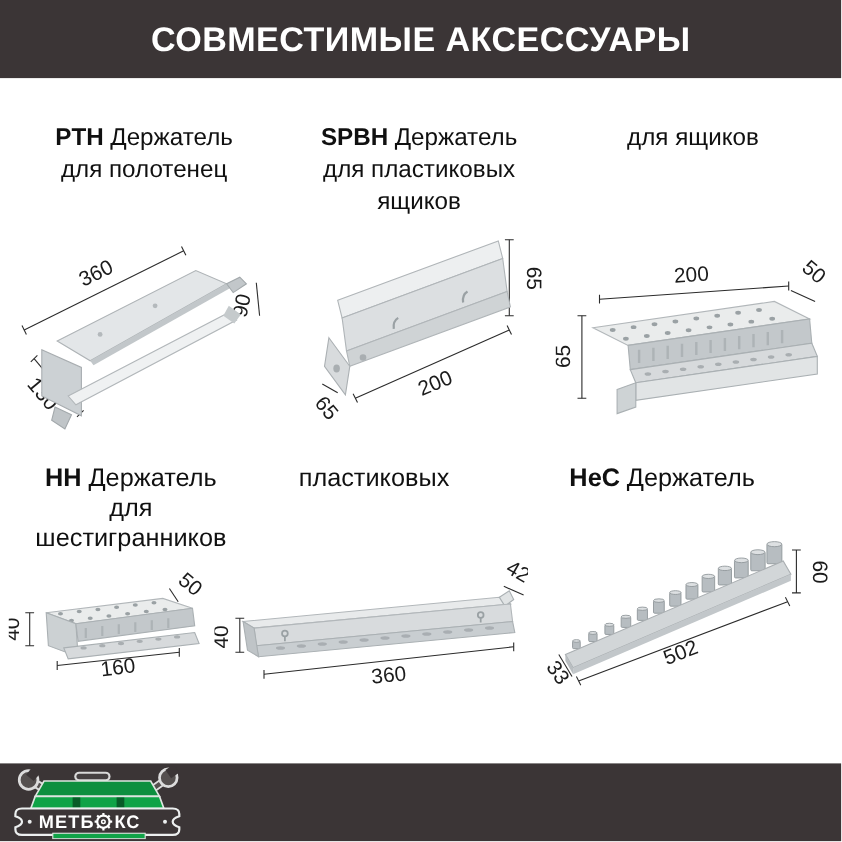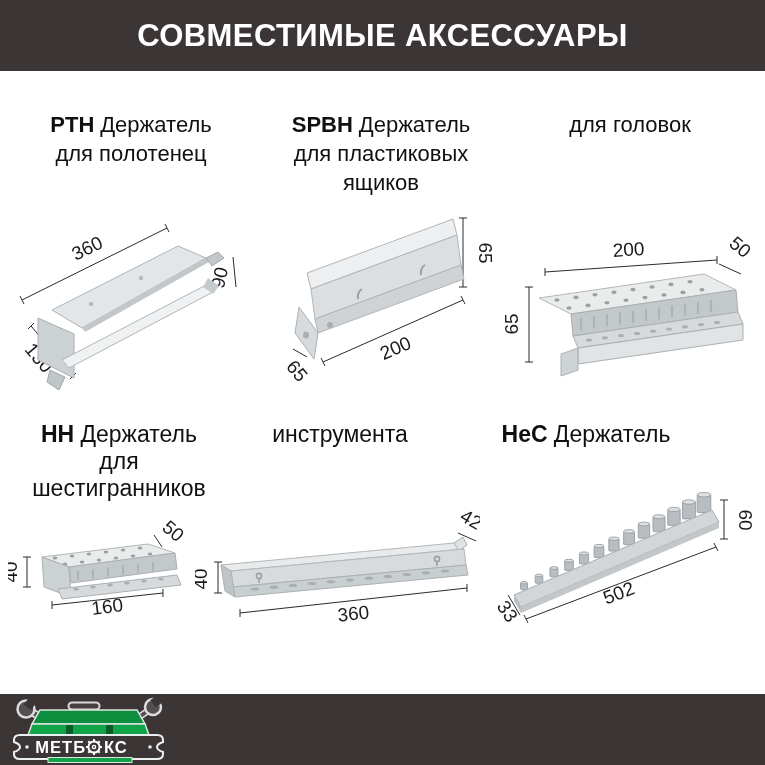--- a/index.html
+++ b/index.html
@@ -31,32 +31,32 @@
   <div class="plabel r1" style="left:11px;top:110px;width:240px;">
     <div><span class="code">PTH</span><span>Держатель</span></div>
     <div>для полотенец</div>
   </div>
   <div class="plabel r1" style="left:261px;top:110px;width:240px;">
     <div><span class="code">SPBH</span><span>Держатель</span></div>
     <div>для пластиковых</div>
     <div>ящиков</div>
   </div>
   <div class="plabel r1" style="left:510px;top:110px;width:240px;">
-    <div>для головок</div>
+    <div>для ящиков</div>
   </div>
 
   <div class="plabel r2" style="left:9px;top:421px;width:220px;">
     <div><span class="code">HH</span><span>Держатель</span></div>
     <div>для</div>
     <div>шестигранников</div>
   </div>
   <div class="plabel r2" style="left:230px;top:421px;width:220px;">
-    <div>инструмента</div>
-  </div>
-  <div class="plabel r2" style="left:466px;top:421px;width:240px;">
+    <div>пластиковых</div>
+  </div>
+  <div class="plabel r2" style="left:482px;top:421px;width:240px;">
     <div><span class="code">HeC</span><span>Держатель</span></div>
   </div>
 
   <svg class="pd" style="left:5px;top:212px;" width="245" height="190" viewBox="0 0 245 190">
     <line class="dl" x1="17" y1="88" x2="162" y2="16"></line>
     <line class="tk" x1="15" y1="84" x2="19" y2="92"></line>
     <line class="tk" x1="160" y1="12" x2="164" y2="20"></line>
     <text class="dt" transform="translate(85,42) rotate(-26)" text-anchor="middle">360</text>
     <line class="dl" x1="228" y1="45" x2="231" y2="75"></line>
     <text class="dt" transform="translate(221,67) rotate(-78)" text-anchor="middle">90</text>

